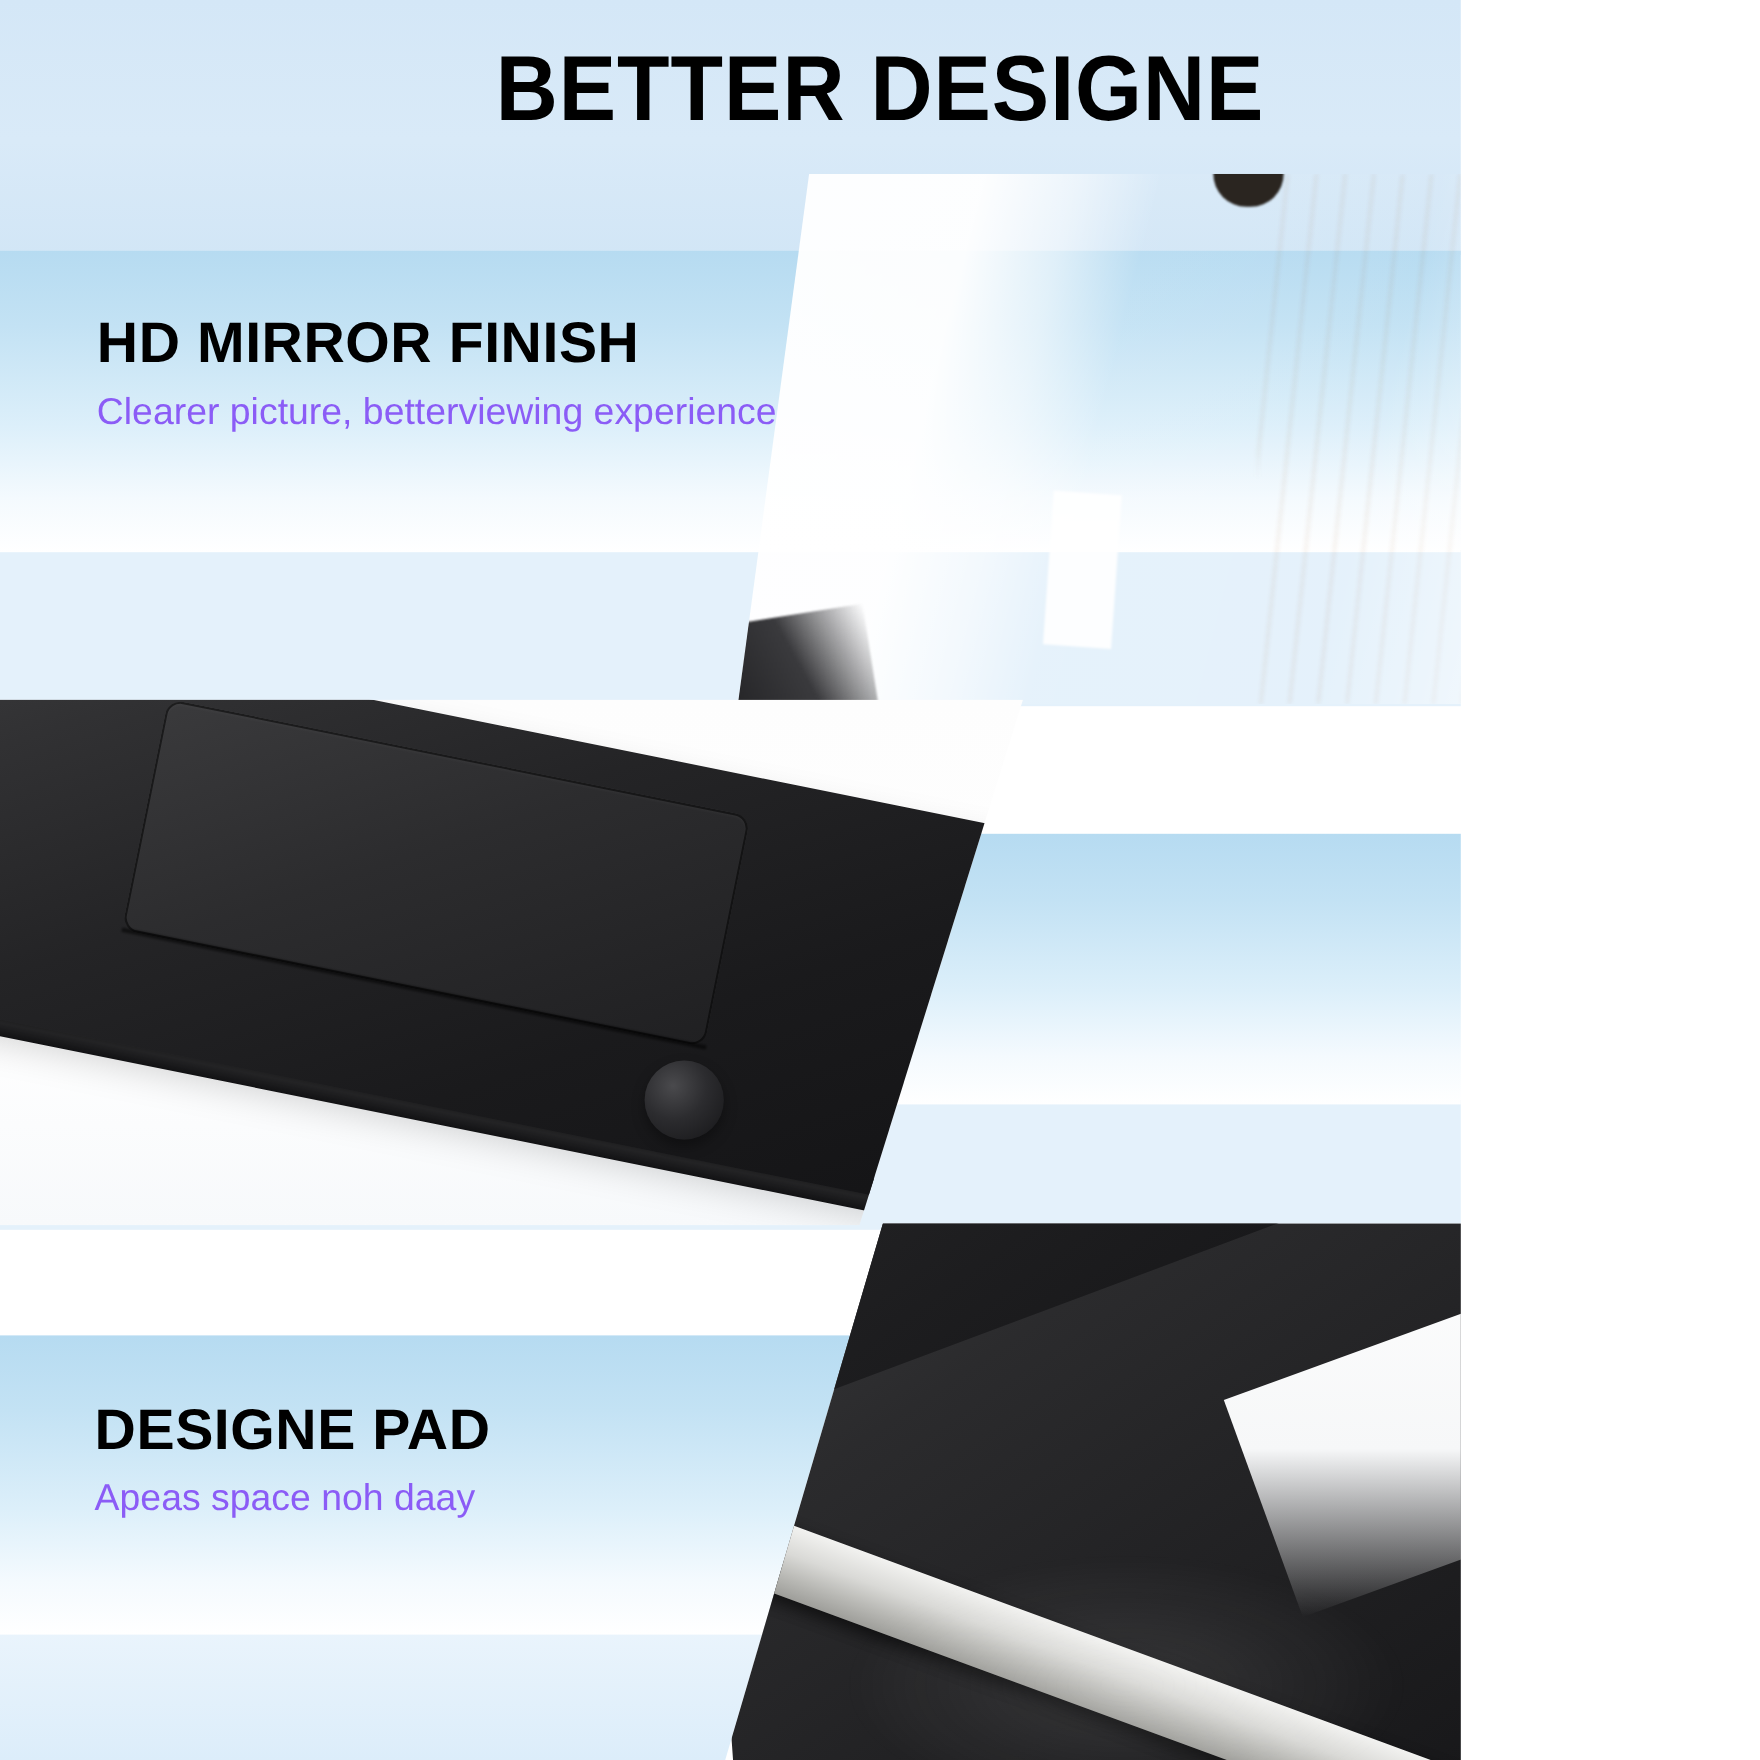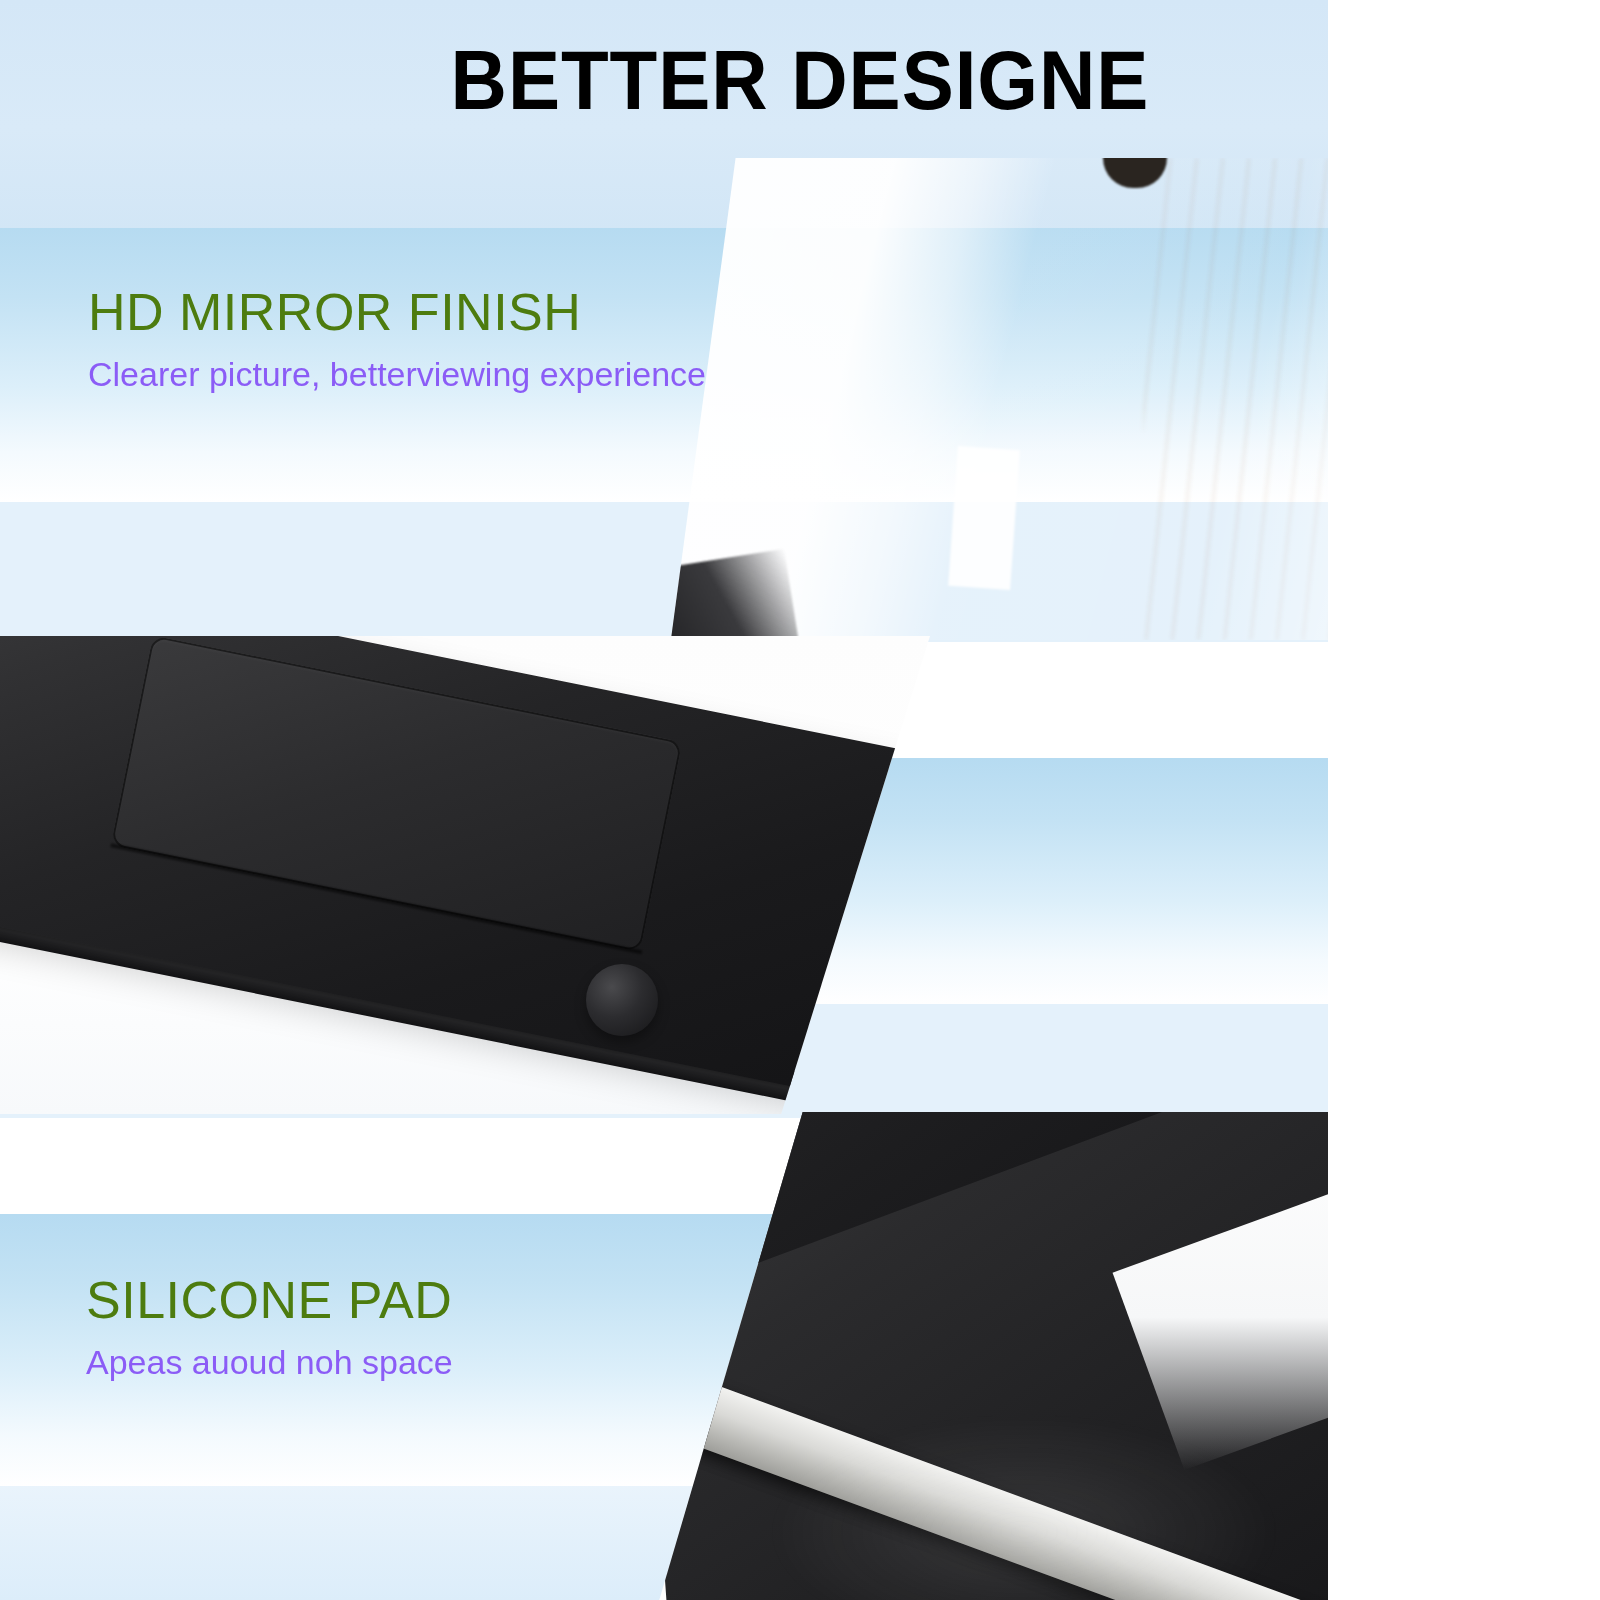--- a/index.html
+++ b/index.html
@@ -67,22 +67,22 @@
     line-height: 1.05;
     transform: scaleX(0.93);
     transform-origin: center top;
     white-space: nowrap;
   }
 
   
   .feature-text { position: absolute; }
   .feature-head {
     font-size: 52px;
-    font-weight: 400;
-    color: #4d7c0f;
+    font-weight: 700;
+    color: #000000;
     letter-spacing: 0.5px;
     line-height: 1.08;
     white-space: nowrap;
   }
   .feature-sub {
     font-size: 34px;
     font-weight: 400;
     color: #8b5cf6;
     line-height: 1.22;
     margin-top: 14px;
@@ -326,17 +326,17 @@
 
   <div class="feature-text ft-1">
     <div class="feature-head">HD MIRROR FINISH</div>
     <div class="feature-sub">Clearer picture, betterviewing experience</div>
   </div>
 
   <div class="feature-text ft-2">
   </div>
 
   <div class="feature-text ft-3">
-    <div class="feature-head">SILICONE PAD</div>
-    <div class="feature-sub">Apeas auoud noh space</div>
+    <div class="feature-head">DESIGNE PAD</div>
+    <div class="feature-sub">Apeas space noh daay</div>
   </div>
 
 </div>
 
 </body></html>

